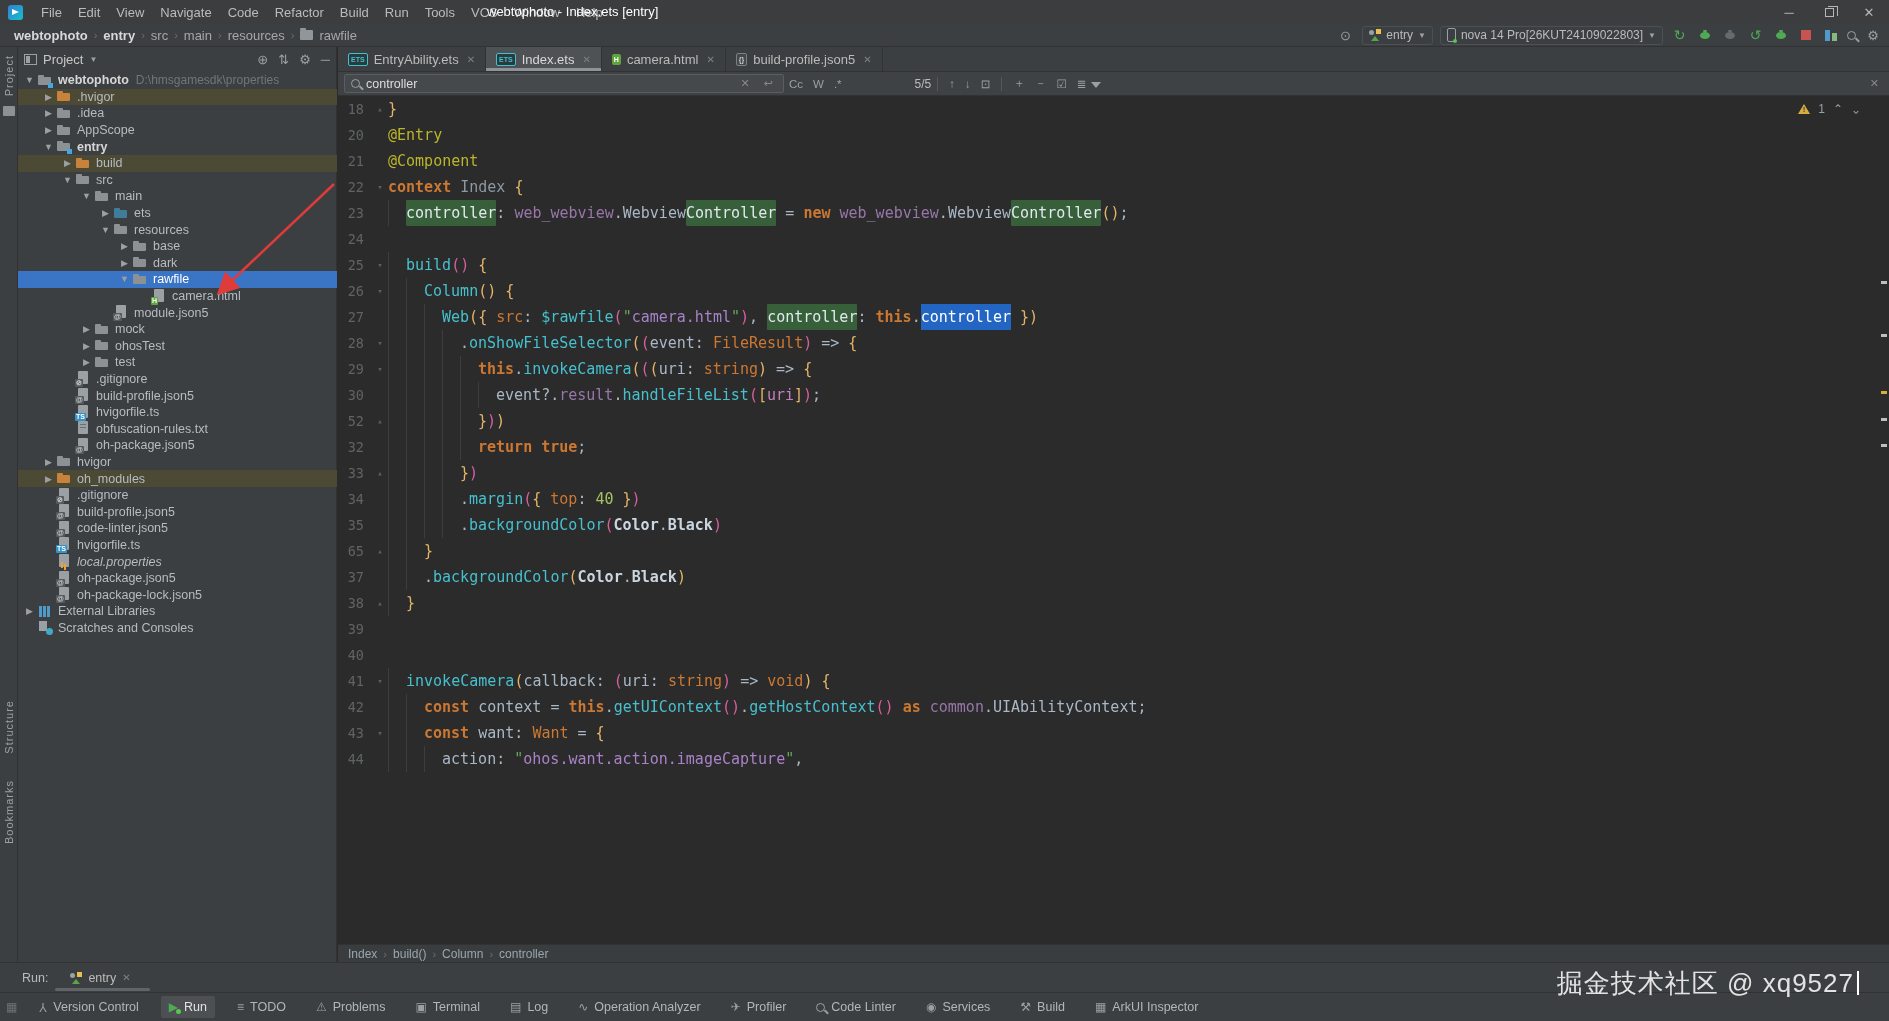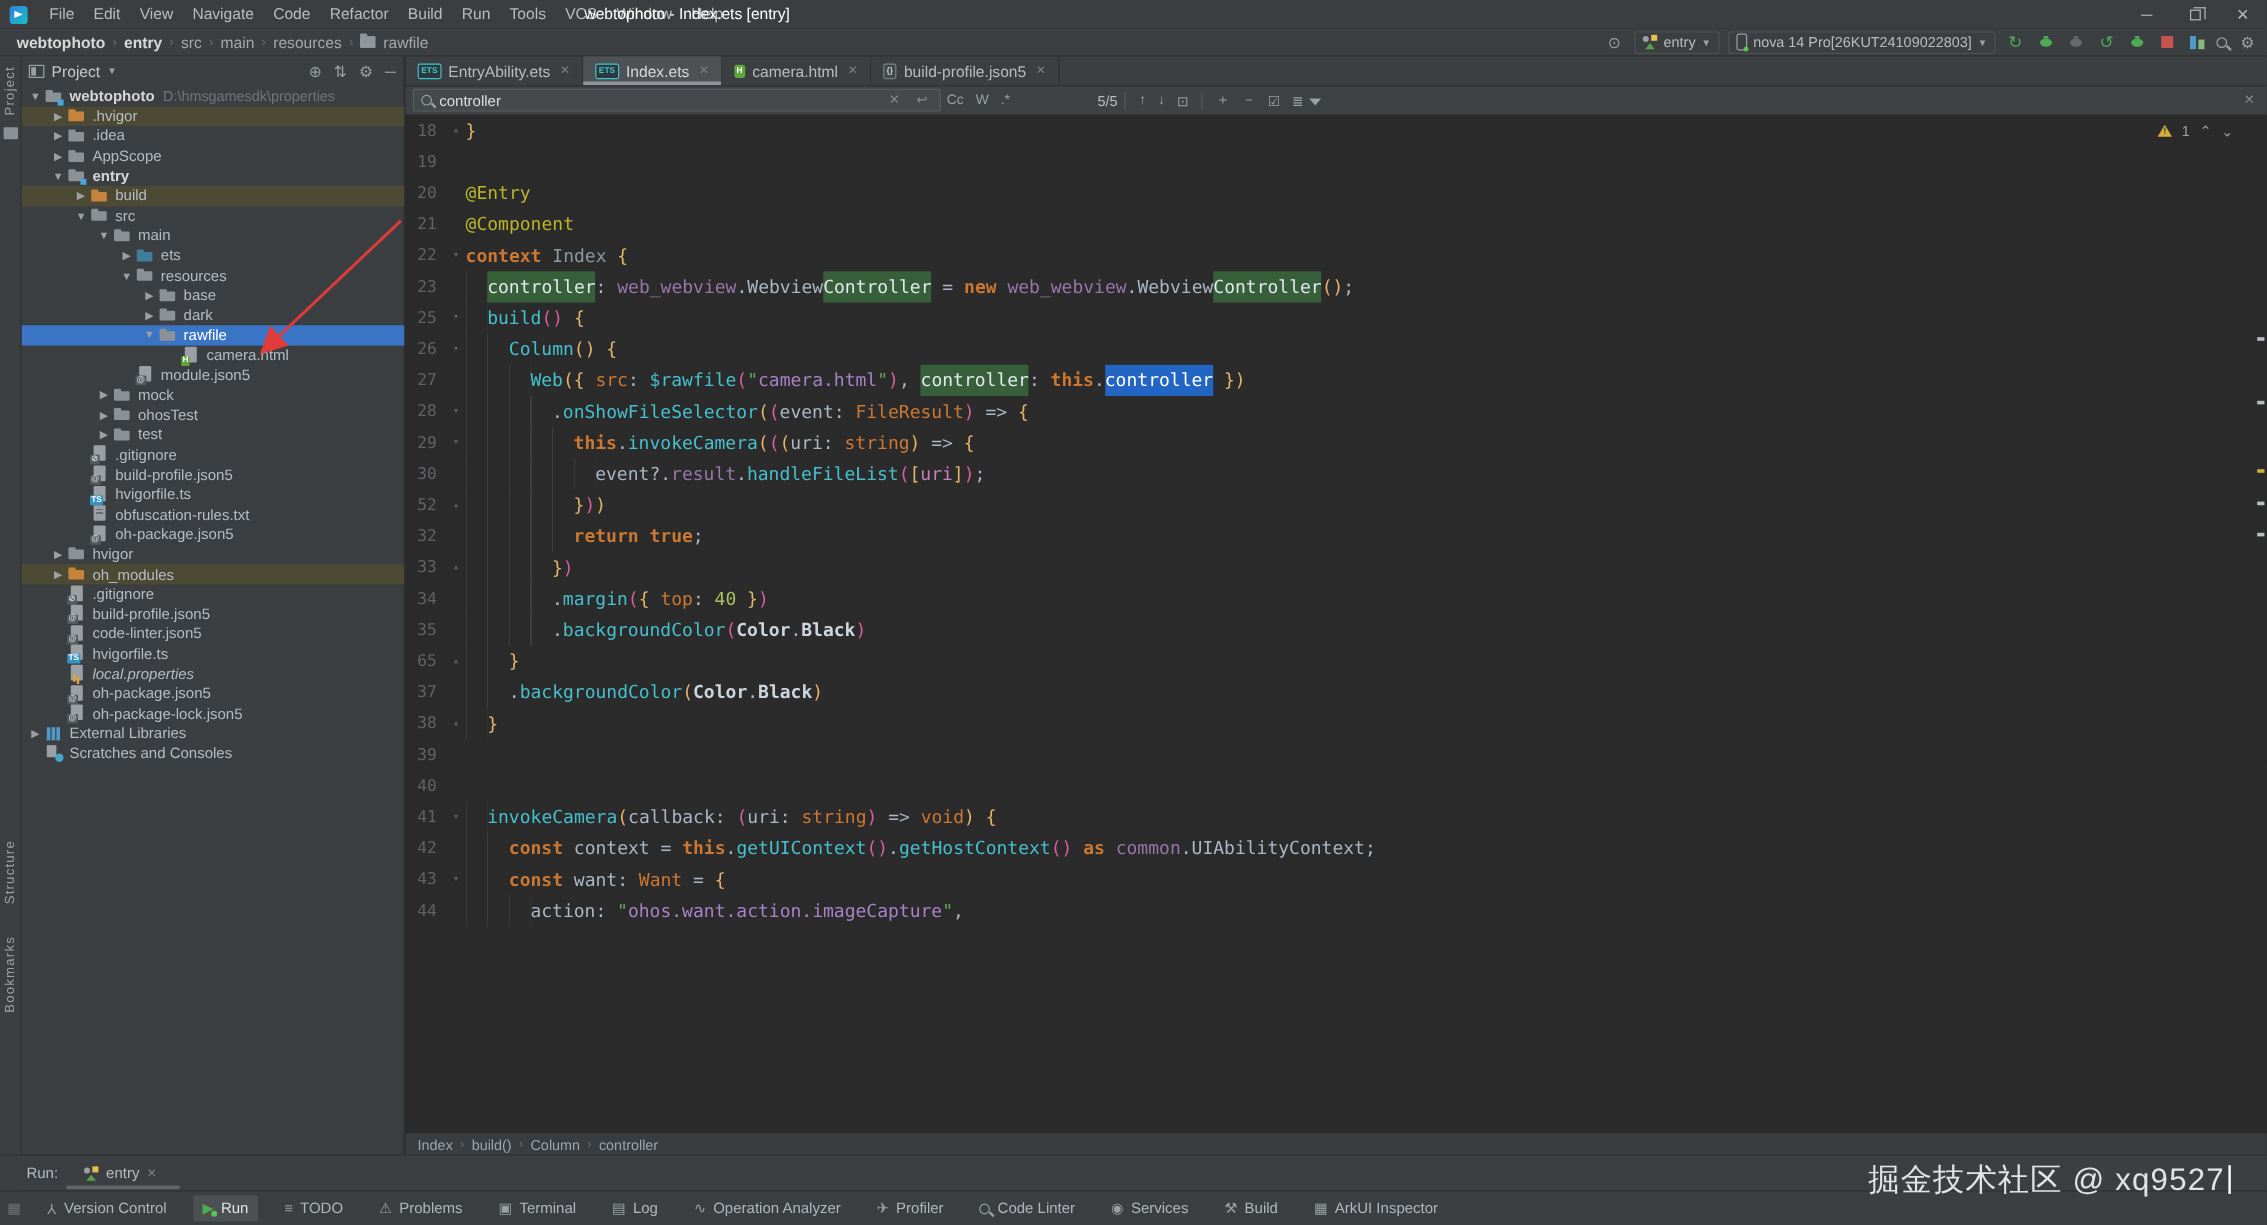--- a/index.html
+++ b/index.html
@@ -488,25 +488,25 @@
     <span class="sb-toggle">＋</span>
     <span class="sb-toggle">－</span>
     <span class="sb-toggle">☑</span>
     <span class="sb-toggle">≣</span>
     <span class="funnel"></span>
     <span id="search-close">✕</span>
   </div>
 
   <div id="code">
       <div class="cline"><span class="lno">18</span><span class="fold">▴</span><span class="ind" style="width: 0px;"></span><span class="c-by">}</span></div>
-      <div class="cline"><span class="lno">19</span><span class="fold"></span><span class="ind" style="width: 0px;"></span></div>
       <div class="cline"><span class="lno">20</span><span class="fold"></span><span class="ind" style="width: 0px;"></span><span class="c-dec">@Entry</span></div>
       <div class="cline"><span class="lno">21</span><span class="fold"></span><span class="ind" style="width: 0px;"></span><span class="c-dec">@Component</span></div>
       <div class="cline"><span class="lno">22</span><span class="fold">▾</span><span class="ind" style="width: 0px;"></span><span class="c-kwb">context</span><span class="c-d"> </span><span class="c-dim">Index</span><span class="c-d"> </span><span class="c-by">{</span></div>
       <div class="cline"><span class="lno">23</span><span class="fold"></span><span class="ind" style="width: 18px;"></span><span class="c-hl">controller</span><span class="c-d">: </span><span class="c-pur">web_webview</span><span class="c-d">.</span><span class="c-d">Webview</span><span class="c-hl">Controller</span><span class="c-d"> = </span><span class="c-kwb">new</span><span class="c-d"> </span><span class="c-pur">web_webview</span><span class="c-d">.</span><span class="c-d">Webview</span><span class="c-hl">Controller</span><span class="c-by">(</span><span class="c-by">)</span><span class="c-d">;</span></div>
+      <div class="cline"><span class="lno">24</span><span class="fold"></span><span class="ind" style="width: 0px;"></span></div>
       <div class="cline"><span class="lno">25</span><span class="fold">▾</span><span class="ind" style="width: 18px;"></span><span class="c-fn">build</span><span class="c-bp">(</span><span class="c-bp">)</span><span class="c-d"> </span><span class="c-by">{</span></div>
       <div class="cline"><span class="lno">26</span><span class="fold">▾</span><span class="ind" style="width: 36px;"></span><span class="c-fn">Column</span><span class="c-by">(</span><span class="c-by">)</span><span class="c-d"> </span><span class="c-by">{</span></div>
       <div class="cline"><span class="lno">27</span><span class="fold"></span><span class="ind" style="width: 54px;"></span><span class="c-fn">Web</span><span class="c-by">(</span><span class="c-by">{ </span><span class="c-kw">src</span><span class="c-d">: </span><span class="c-fn">$rawfile</span><span class="c-bp">(</span><span class="c-str">"</span><span class="c-strp">camera.html</span><span class="c-str">"</span><span class="c-bp">)</span><span class="c-d">, </span><span class="c-hl">controller</span><span class="c-d">: </span><span class="c-kwb">this</span><span class="c-d">.</span><span class="c-sel">controller</span><span class="c-by"> }</span><span class="c-by">)</span></div>
       <div class="cline"><span class="lno">28</span><span class="fold">▾</span><span class="ind" style="width: 72px;"></span><span class="c-d">.</span><span class="c-fn">onShowFileSelector</span><span class="c-by">(</span><span class="c-bp">(</span><span class="c-d">event</span><span class="c-d">: </span><span class="c-typ">FileResult</span><span class="c-bp">)</span><span class="c-d"> =&gt; </span><span class="c-by">{</span></div>
       <div class="cline"><span class="lno">29</span><span class="fold">▾</span><span class="ind" style="width: 90px;"></span><span class="c-kwb">this</span><span class="c-d">.</span><span class="c-fn">invokeCamera</span><span class="c-by">(</span><span class="c-bp">(</span><span class="c-by">(</span><span class="c-d">uri</span><span class="c-d">: </span><span class="c-kw">string</span><span class="c-by">)</span><span class="c-d"> =&gt; </span><span class="c-by">{</span></div>
       <div class="cline"><span class="lno">30</span><span class="fold"></span><span class="ind" style="width: 108px;"></span><span class="c-d">event</span><span class="c-d">?.</span><span class="c-pur">result</span><span class="c-d">.</span><span class="c-fn">handleFileList</span><span class="c-bp">(</span><span class="c-by">[</span><span class="c-mag">uri</span><span class="c-by">]</span><span class="c-bp">)</span><span class="c-d">;</span></div>
       <div class="cline"><span class="lno">52</span><span class="fold">▴</span><span class="ind" style="width: 90px;"></span><span class="c-by">}</span><span class="c-bp">)</span><span class="c-by">)</span></div>
       <div class="cline"><span class="lno">32</span><span class="fold"></span><span class="ind" style="width: 90px;"></span><span class="c-kwb">return</span><span class="c-d"> </span><span class="c-kwb">true</span><span class="c-d">;</span></div>
       <div class="cline"><span class="lno">33</span><span class="fold">▴</span><span class="ind" style="width: 72px;"></span><span class="c-by">}</span><span class="c-bp">)</span></div>
       <div class="cline"><span class="lno">34</span><span class="fold"></span><span class="ind" style="width: 72px;"></span><span class="c-d">.</span><span class="c-fn">margin</span><span class="c-bp">(</span><span class="c-by">{ </span><span class="c-kw">top</span><span class="c-d">: </span><span class="c-num">40</span><span class="c-by"> }</span><span class="c-bp">)</span></div>

